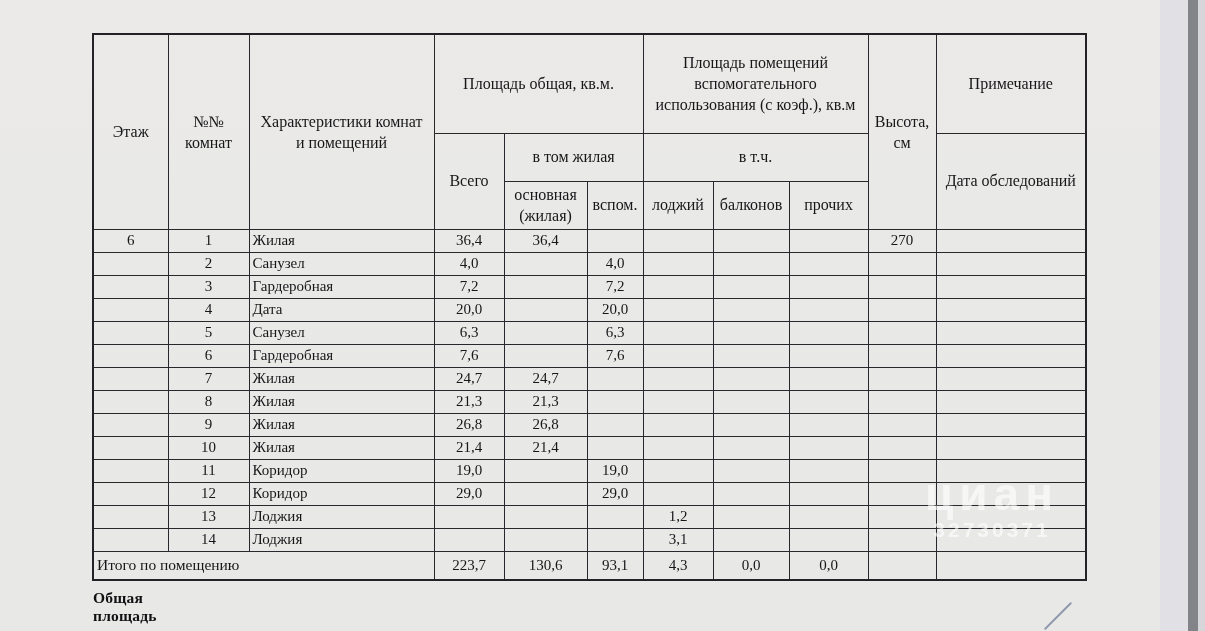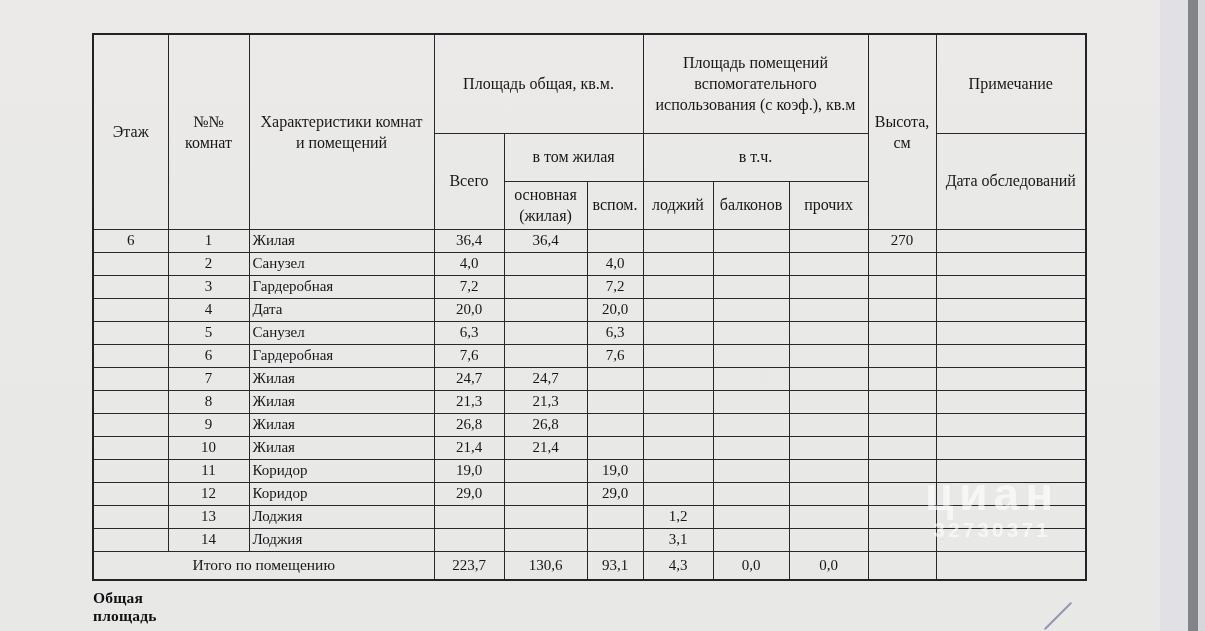--- a/index.html
+++ b/index.html
@@ -40,21 +40,21 @@
   }
   thead tr.h1{height:99px;}
   thead tr.h2{height:48px;}
   thead tr.h3{height:48px;}
   tbody tr{height:23px;}
   tbody td,tfoot td{font-size:15px;vertical-align:middle;}
   tfoot tr{height:29px;}
   .c-center{text-align:center;}
   .c-name{text-align:left;padding-left:8px;}
   .c-note{text-align:left;}
-  .total-label{text-align:center;font-size:15.5px;}
+  .total-label{text-align:left;font-size:15.5px;}
 
   .footer-note{
     position:absolute;left:93px;top:589px;
     font-size:15.5px;font-weight:bold;color:#111114;
     letter-spacing:0.2px;
   }
 
   
   .watermark{
     position:absolute;left:872px;top:471px;width:240px;

